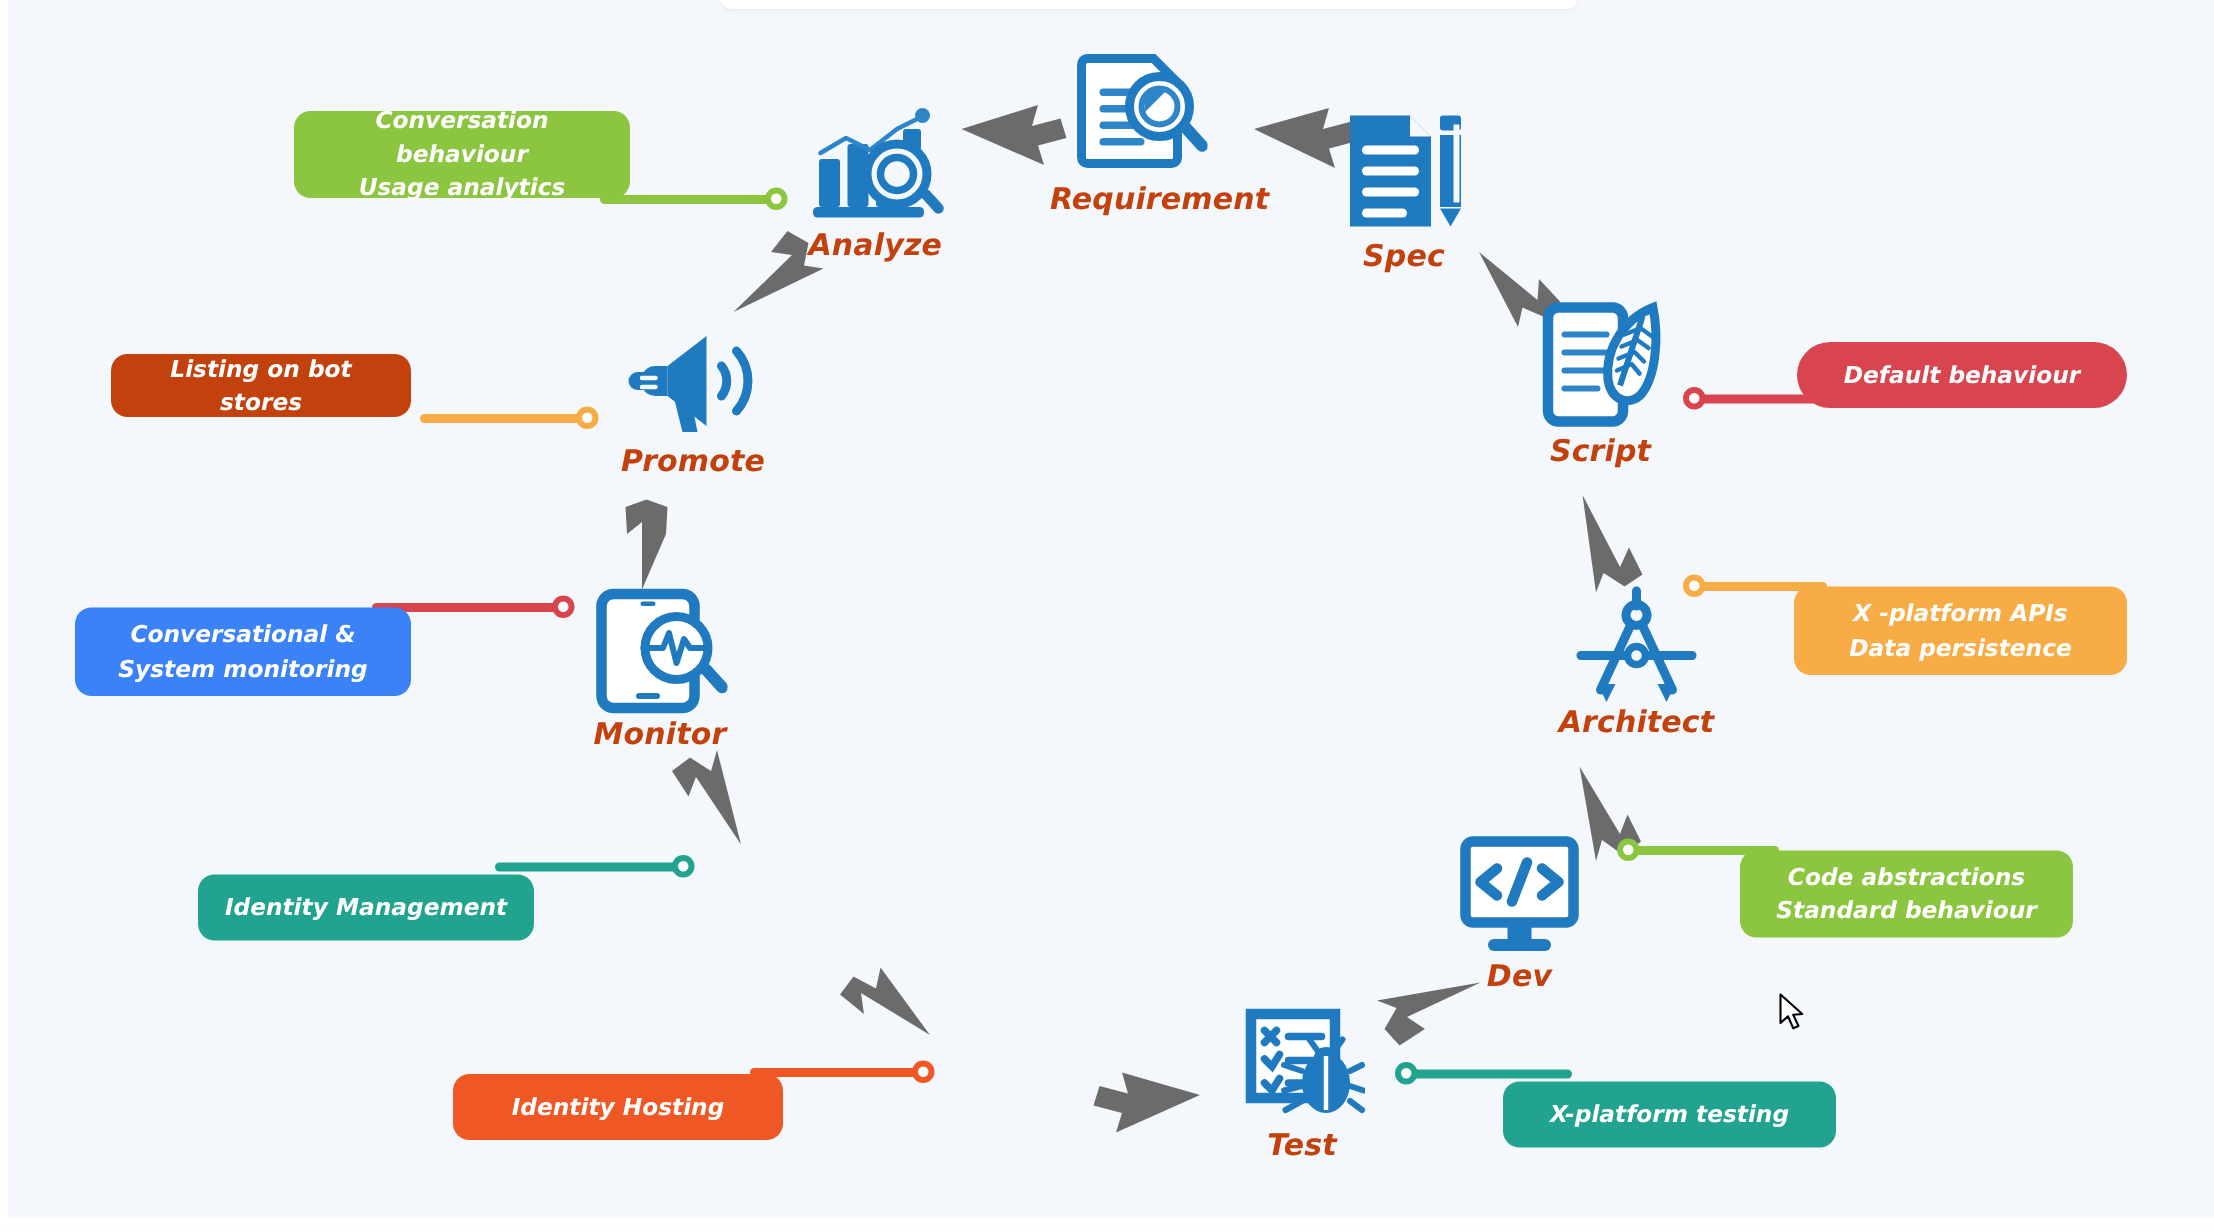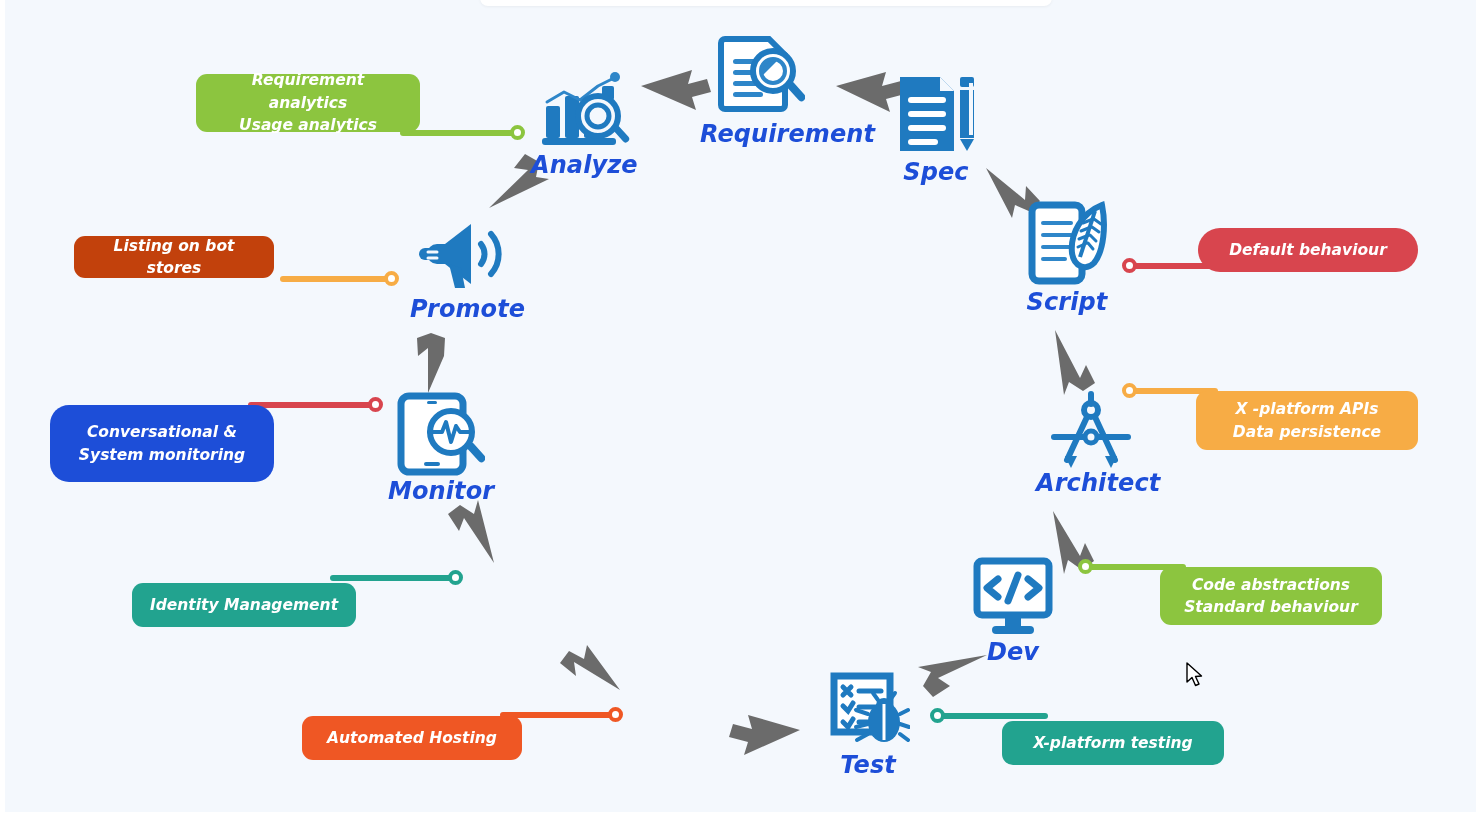--- a/index.html
+++ b/index.html
@@ -26,21 +26,21 @@
     box-shadow:0 1px 3px rgba(0,0,0,0.05);
   }
 
   
   .node{position:absolute;text-align:center;}
   .node .glyph{display:block;margin:0 auto;}
   .node .cap{
     display:block;margin-top:1px;
     font-family:"DejaVu Sans", sans-serif;
     font-weight:700;font-style:italic;
-    font-size:24px;color:#1d4ed8;
+    font-size:20px;color:#c2410c;
     letter-spacing:.1px;white-space:nowrap;
   }
 
   
   .badge{
     position:absolute;
     border-radius:11px;
     color:#ffffff;
     font-family:"DejaVu Sans", sans-serif;
     font-style:italic;font-weight:700;
@@ -99,58 +99,58 @@
       <path d="M489 208 L528 170 L514 168 L525 154 L539 162 L536 177 L549 179 Z"></path>
     </g>
   </svg>
 
   <div class="conn" style="left:400px;top:125px;width:130px;height:16px;">
     <div class="bar" style="left:0;top:5px;width:118px;background:#8cc53f;"></div>
     <div class="dot" style="left:110px;top:0;border-color:#8cc53f;"></div>
   </div>
   <div class="badge two-line" style="left:196px;top:74px;width:224px;height:58px;background:#8cc53f;">
     <span>
-      <span>Requirement analytics</span><br>
+      <span>Conversation behaviour</span><br>
       <span>Usage analytics</span>
     </span>
   </div>
 
   <div class="conn" style="left:280px;top:271px;width:130px;height:16px;">
     <div class="bar" style="left:0;top:5px;width:112px;background:#f7ac45;"></div>
     <div class="dot" style="left:104px;top:0;border-color:#f7ac45;"></div>
   </div>
   <div class="badge" style="left:74px;top:236px;width:200px;height:42px;background:#c2410c;">
     <span>Listing on bot stores</span>
   </div>
 
   <div class="conn" style="left:248px;top:397px;width:150px;height:16px;">
     <div class="bar" style="left:0;top:5px;width:128px;background:#d8454e;"></div>
     <div class="dot" style="left:120px;top:0;border-color:#d8454e;"></div>
   </div>
-  <div class="badge two-line" style="left:50px;top:405px;width:224px;height:77px;background:#1d4ed8;border-radius:19px;">
+  <div class="badge two-line" style="left:50px;top:405px;width:224px;height:59px;background:#3b82f6;">
     <span>
       <span>Conversational &amp;</span><br>
       <span>System monitoring</span>
     </span>
   </div>
 
   <div class="conn" style="left:330px;top:570px;width:140px;height:16px;">
     <div class="bar" style="left:0;top:5px;width:126px;background:#22a38f;"></div>
     <div class="dot" style="left:118px;top:0;border-color:#22a38f;"></div>
   </div>
   <div class="badge" style="left:132px;top:583px;width:224px;height:44px;background:#22a38f;text-align:center;">
     <span>Identity Management</span>
   </div>
 
   <div class="conn" style="left:500px;top:707px;width:140px;height:16px;">
     <div class="bar" style="left:0;top:5px;width:116px;background:#ef5724;"></div>
     <div class="dot" style="left:108px;top:0;border-color:#ef5724;"></div>
   </div>
   <div class="badge" style="left:302px;top:716px;width:220px;height:44px;background:#ef5724;">
-    <span>Automated Hosting</span>
+    <span>Identity Hosting</span>
   </div>
 
   <div class="conn" style="left:930px;top:708px;width:140px;height:16px;">
     <div class="bar" style="left:8px;top:5px;width:110px;background:#22a38f;"></div>
     <div class="dot" style="left:0;top:0;border-color:#22a38f;"></div>
   </div>
   <div class="badge" style="left:1002px;top:721px;width:222px;height:44px;background:#22a38f;">
     <span>X-platform testing</span>
   </div>
 

